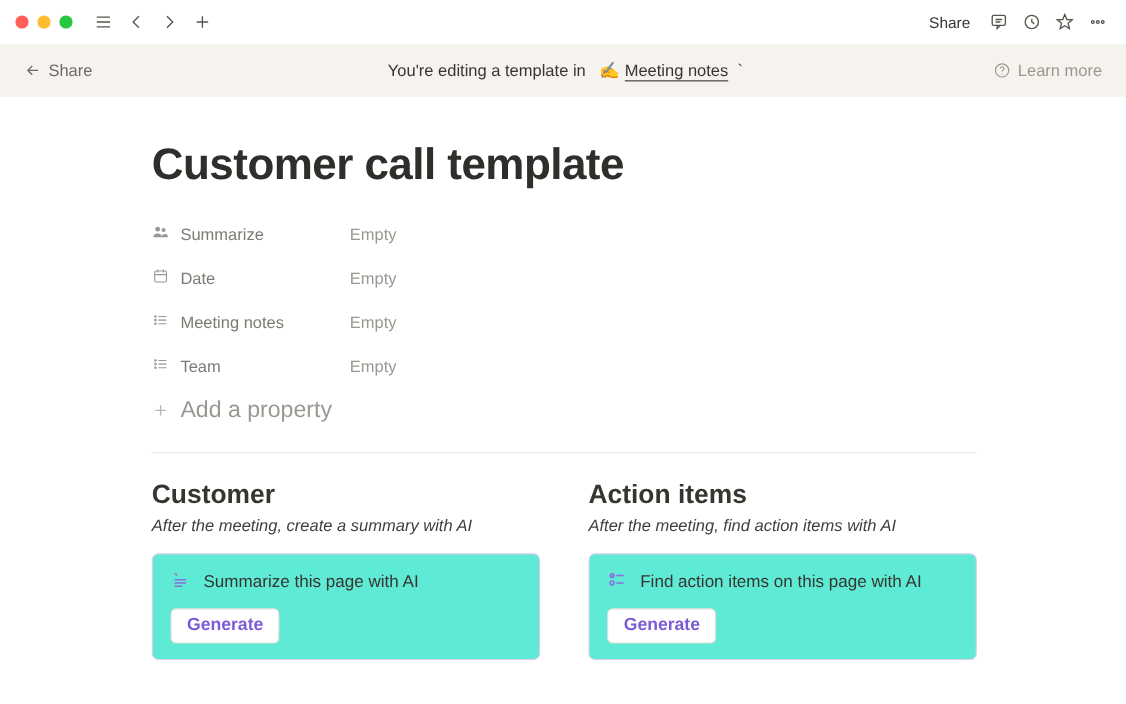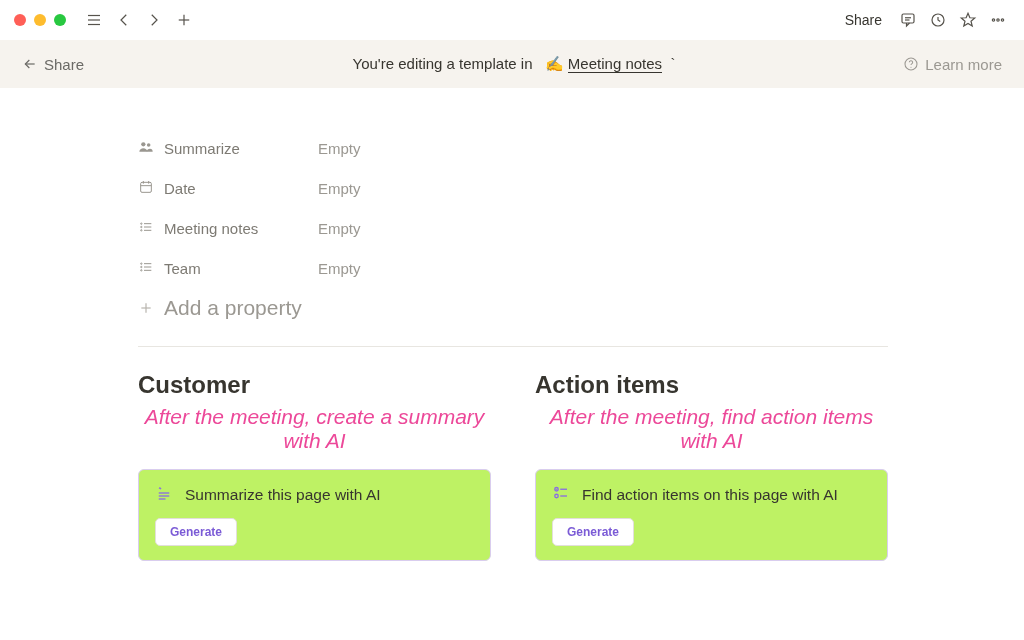--- a/index.html
+++ b/index.html
@@ -87,36 +87,36 @@
   .prop-val { color:#9b9892; }
   .add-prop { color:#9b9892; cursor:pointer; display:flex; align-items:center; gap:10px; height:40px; font-size:21px;}
   .add-prop svg { width:16px; height:16px; stroke:#b7b4ad; stroke-width:1.8; fill:none; }
 
   .divider { border:none; border-top:1px solid #e8e6e1; margin:18px 0 24px 0; width:750px;}
 
   
   .cols { display:flex; gap:44px; width:750px; }
   .col { flex:1; }
   .col h2 { font-size:24px; font-weight:700; margin-bottom:6px; }
-  .col .sub { font-style:italic; color:#ec4899; font-size:21px; margin-bottom:16px;text-align:center; }
+  .col .sub { font-style:italic; color:#404040; font-size:15px; margin-bottom:16px; }
 
   .ai-card {
     border:1px solid #d9cdee;
     border-radius:6px;
     padding:14px 16px 14px 16px;
-    background:#bef264;
+    background:#5eead4;
   }
   .ai-head { display:flex; align-items:center; gap:12px; font-size:15.5px; margin-bottom:12px; }
   .ai-head svg { width:18px; height:18px; }
   .gen-btn {
     display:inline-block;
     border:1px solid #e2dfda;
     border-radius:5px;
     padding:6px 14px;
-    font-size:12px;
+    font-size:16px;
     font-weight:600;
     color:#7b5bd6;
     background:#fff;
     cursor:pointer;
   }
 </style>
 </head>
 <body>
 
 <div class="titlebar">
@@ -202,20 +202,21 @@
     <svg viewBox="0 0 24 24" width="16" height="16" fill="none" stroke="#9b9892" stroke-width="1.6">
         <circle cx="12" cy="12" r="9"></circle>
         <path d="M9.5 9.5a2.5 2.5 0 1 1 3.5 2.3c-.9.4-1 .9-1 1.7"></path>
         <circle cx="12" cy="17" r="0.8" fill="#9b9892" stroke="none"></circle>
       </svg>
     <span>Learn more</span>
   </div>
 </div>
 
 <div class="page">
+  <h1 class="title">Customer call template</h1>
 
   <div class="props">
 
     <div class="prop-row">
       <div class="prop-key">
         <span class="people">
           <svg viewBox="0 0 24 24">
               <circle cx="8" cy="8" r="3.2"></circle>
               <circle cx="16" cy="9" r="2.7"></circle>
               <path d="M2 19c0-3 3-5 6-5s6 2 6 5z"></path>

